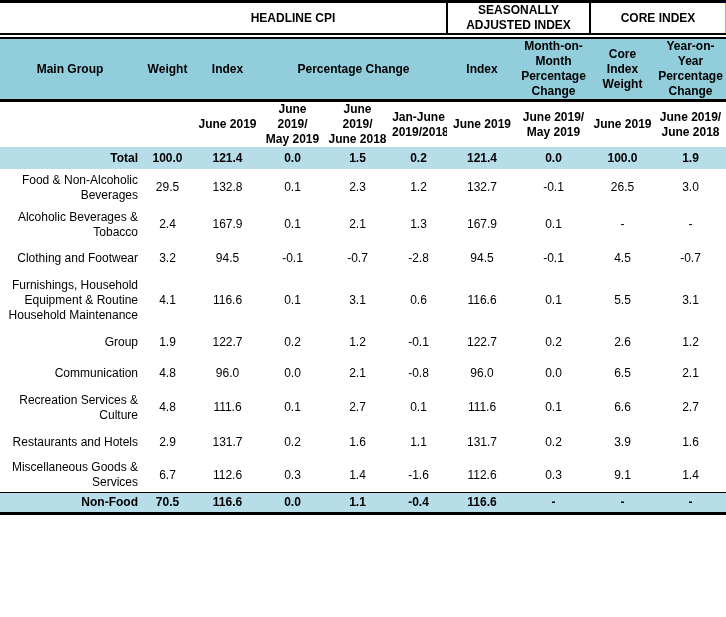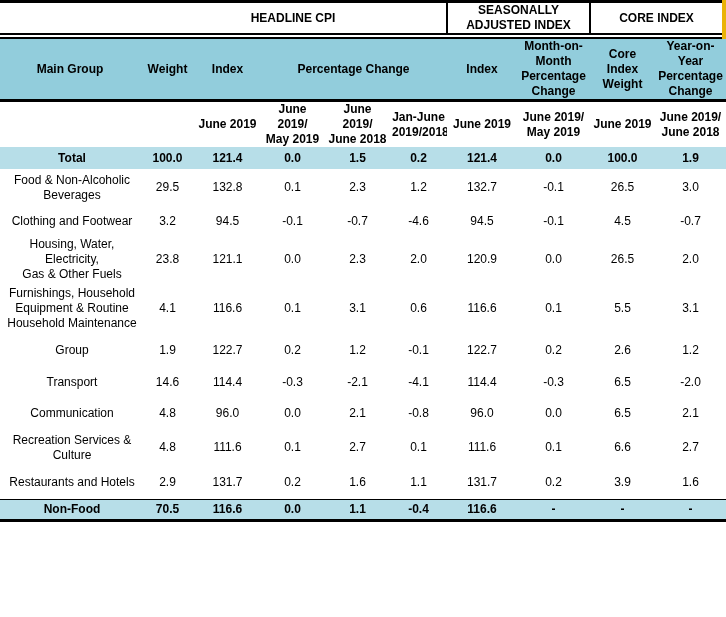--- a/index.html
+++ b/index.html
@@ -12,24 +12,24 @@
     line-height: 1.25;
     color: #000;
     vertical-align: middle;
     text-align: center;
     white-space: pre-line;
     overflow: hidden;
     padding: 0 2px;
   }
   tr.grp-row th, tr.grp-row td { font-weight: bold; height: 27px; border-bottom: 6px double #000; background: #fff; }
   .vline-l { border-left: 2px solid #000; }
-  .vline-r { border-right: 8px solid #eab308; }
+  .vline-r { border-right: 2px solid #eab308; }
   tr.hdr-row th { background: var(--header-bg, #92CDDC); font-weight: bold; height: 60px; border-bottom: 3px solid #000; }
   tr.sub-row td { font-weight: bold; height: 44px; background: #fff; }
-  tbody td.lbl { text-align: center; padding-left: 6px; }
+  tbody td.lbl { text-align: right; padding-left: 6px; }
   tr.hl td { background: var(--highlight-bg, #B7DEE8); font-weight: bold; }
   tr.row-last td { border-top: 1px solid #000; border-bottom: 3px solid #000; }
 </style>
 </head>
 <body>
 
 <div class="page">
   <table>
     <colgroup>
       <col style="width:140px">
@@ -106,44 +106,44 @@
         <td>29.5</td>
         <td>132.8</td>
         <td>0.1</td>
         <td>2.3</td>
         <td>1.2</td>
         <td>132.7</td>
         <td>-0.1</td>
         <td>26.5</td>
         <td>3.0</td>
       </tr>
+      <tr style="height:37px">
+        <td class="lbl">Alcoholic Beverages &amp;
+Tobacco</td>
+        <td>2.4</td>
+        <td>167.9</td>
+        <td>0.1</td>
+        <td>2.1</td>
+        <td>1.3</td>
+        <td>167.9</td>
+        <td>0.1</td>
+        <td>-</td>
+        <td>-</td>
+      </tr>
       <tr style="height:31px">
         <td class="lbl">Clothing and Footwear</td>
         <td>3.2</td>
         <td>94.5</td>
         <td>-0.1</td>
         <td>-0.7</td>
-        <td>-4.6</td>
+        <td>-2.8</td>
         <td>94.5</td>
         <td>-0.1</td>
         <td>4.5</td>
         <td>-0.7</td>
-      </tr>
-      <tr style="height:38px">
-        <td class="lbl">Housing, Water, Electricity,
-Gas &amp; Other Fuels</td>
-        <td>23.8</td>
-        <td>121.1</td>
-        <td>0.0</td>
-        <td>2.3</td>
-        <td>2.0</td>
-        <td>120.9</td>
-        <td>0.0</td>
-        <td>26.5</td>
-        <td>2.0</td>
       </tr>
       <tr style="height:52px">
         <td class="lbl">Furnishings, Household
 Equipment  &amp; Routine
 Household Maintenance</td>
         <td>4.1</td>
         <td>116.6</td>
         <td>0.1</td>
         <td>3.1</td>
         <td>0.6</td>
@@ -157,32 +157,20 @@
         <td>1.9</td>
         <td>122.7</td>
         <td>0.2</td>
         <td>1.2</td>
         <td>-0.1</td>
         <td>122.7</td>
         <td>0.2</td>
         <td>2.6</td>
         <td>1.2</td>
       </tr>
-      <tr style="height:32px">
-        <td class="lbl">Transport</td>
-        <td>14.6</td>
-        <td>114.4</td>
-        <td>-0.3</td>
-        <td>-2.1</td>
-        <td>-4.1</td>
-        <td>114.4</td>
-        <td>-0.3</td>
-        <td>6.5</td>
-        <td>-2.0</td>
-      </tr>
       <tr style="height:31px">
         <td class="lbl">Communication</td>
         <td>4.8</td>
         <td>96.0</td>
         <td>0.0</td>
         <td>2.1</td>
         <td>-0.8</td>
         <td>96.0</td>
         <td>0.0</td>
         <td>6.5</td>
@@ -205,20 +193,33 @@
         <td class="lbl">Restaurants and Hotels</td>
         <td>2.9</td>
         <td>131.7</td>
         <td>0.2</td>
         <td>1.6</td>
         <td>1.1</td>
         <td>131.7</td>
         <td>0.2</td>
         <td>3.9</td>
         <td>1.6</td>
+      </tr>
+      <tr style="height:33px">
+        <td class="lbl">Miscellaneous Goods &amp;
+Services</td>
+        <td>6.7</td>
+        <td>112.6</td>
+        <td>0.3</td>
+        <td>1.4</td>
+        <td>-1.6</td>
+        <td>112.6</td>
+        <td>0.3</td>
+        <td>9.1</td>
+        <td>1.4</td>
       </tr>
       <tr class="hl row-last" style="height:21px">
         <td class="lbl">Non-Food</td>
         <td>70.5</td>
         <td>116.6</td>
         <td>0.0</td>
         <td>1.1</td>
         <td>-0.4</td>
         <td>116.6</td>
         <td>-</td>

